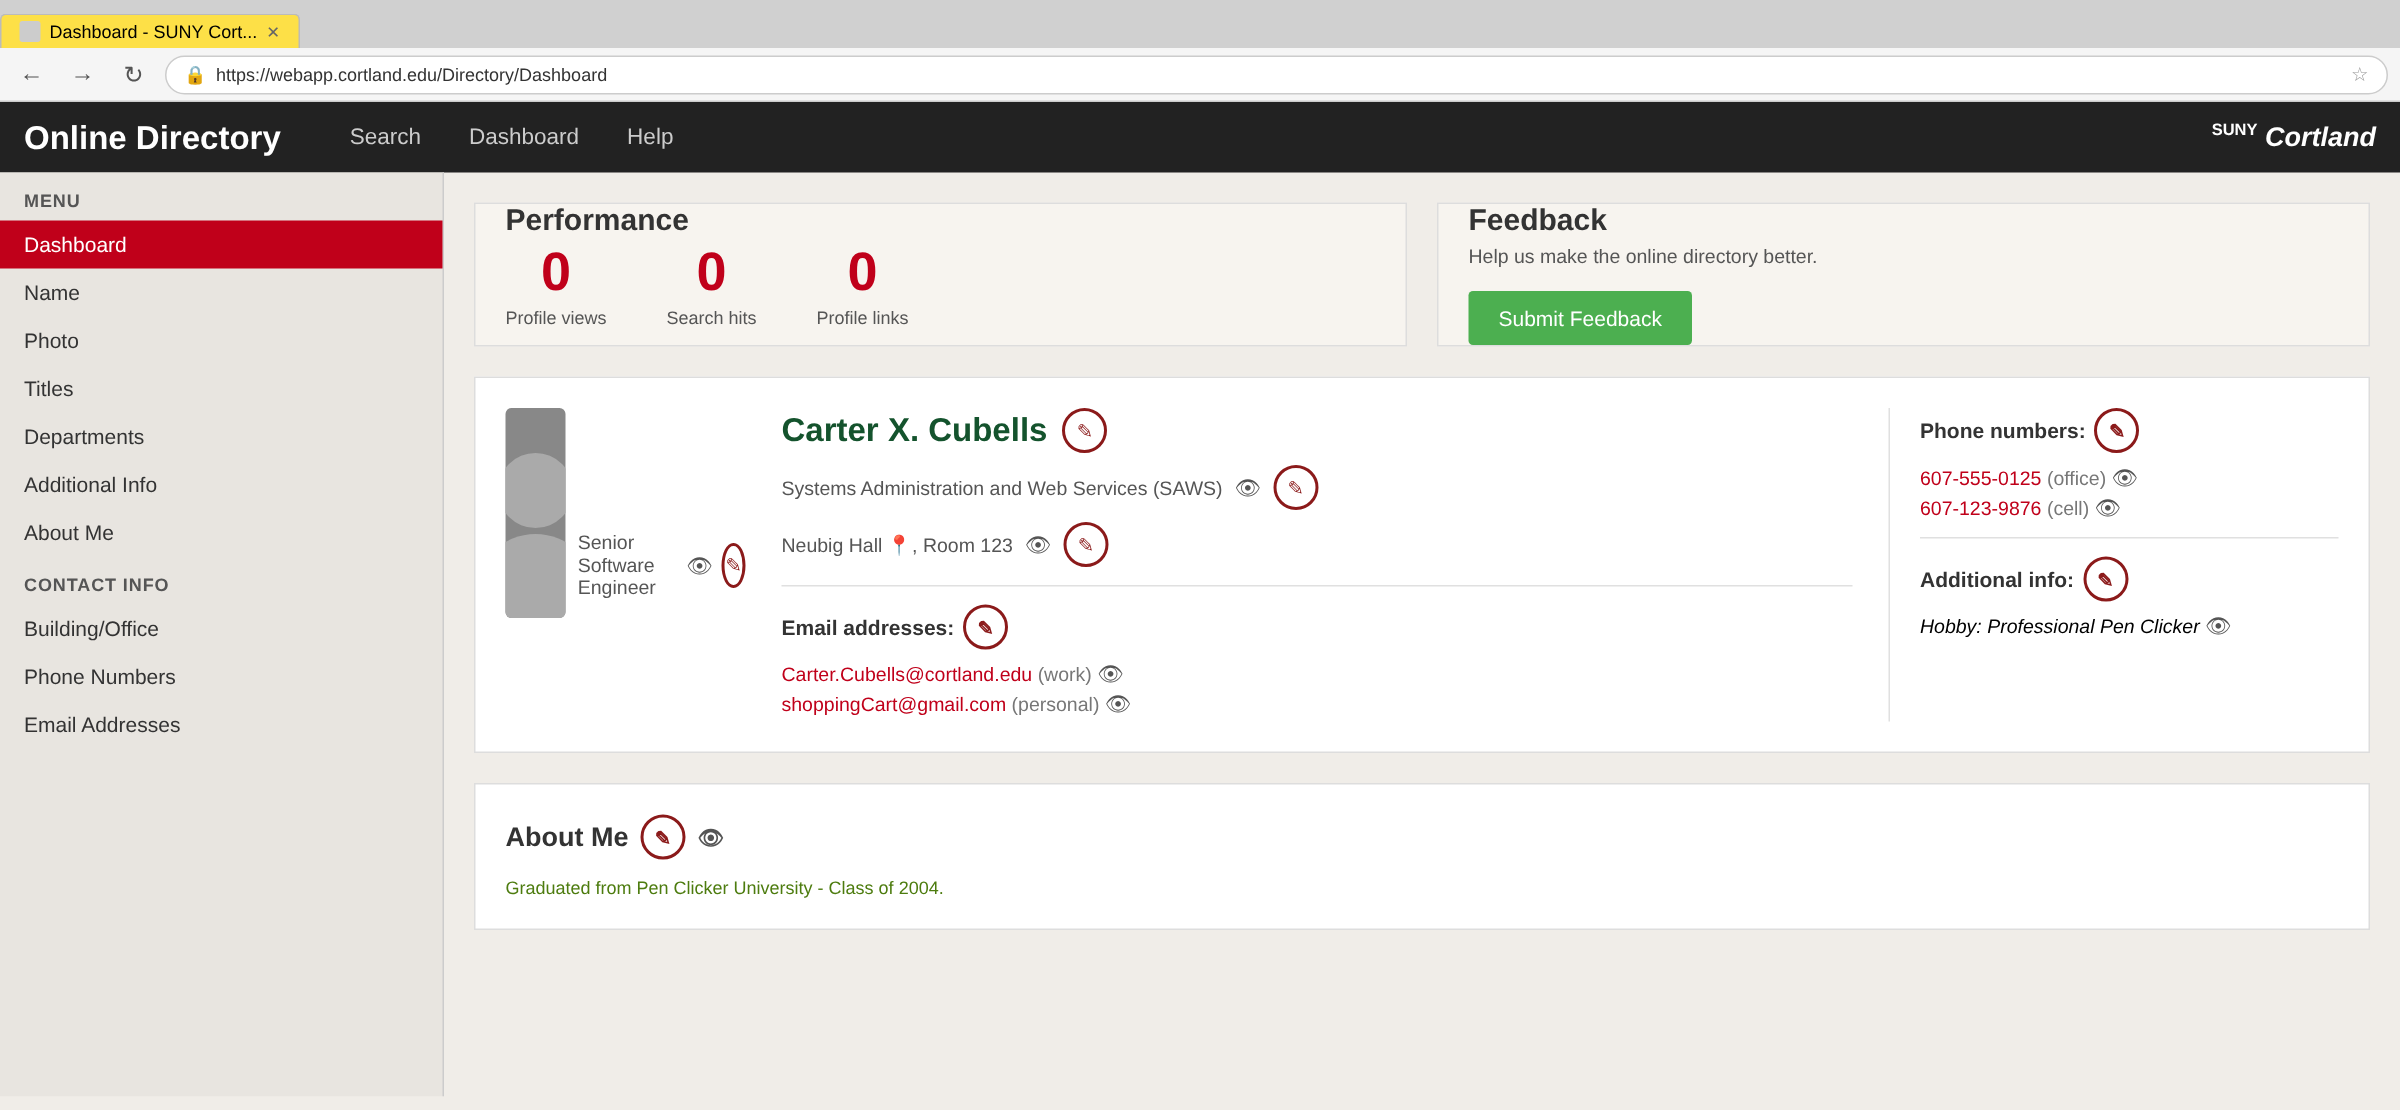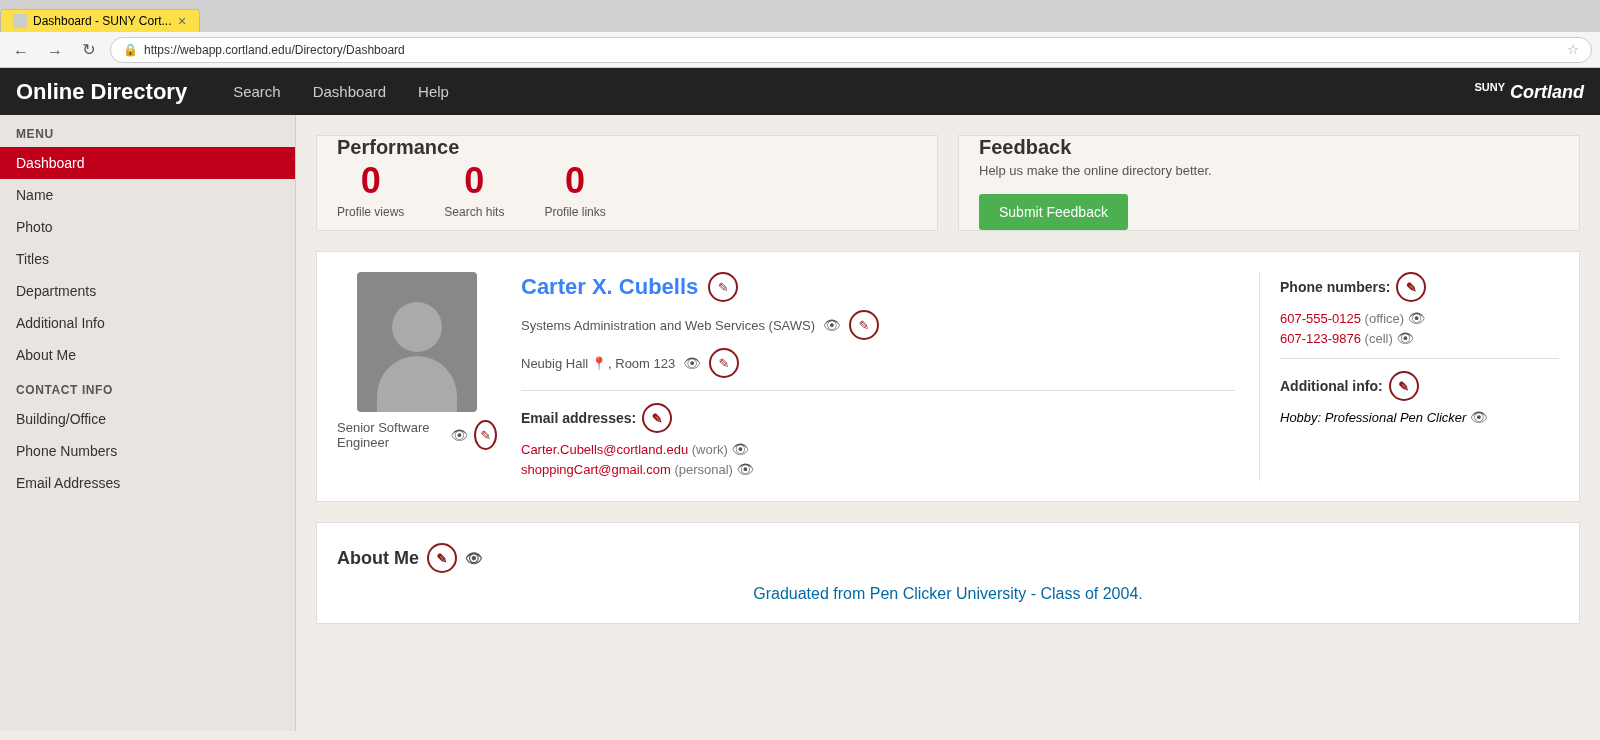--- a/index.html
+++ b/index.html
@@ -237,22 +237,20 @@
     .profile-card {
       background: white;
       border: 1px solid #ddd;
       padding: 20px;
       margin-bottom: 20px;
       display: flex;
       gap: 24px;
     }
     .profile-avatar-section {
       display: flex;
-      flex-direction: column;
-      align-items: center;
       gap: 8px;
       width: 160px;
       flex-shrink: 0;
     }
     .profile-avatar {
       width: 120px;
       height: 140px;
       background: #888;
       border-radius: 4px;
       display: flex;
@@ -291,21 +289,21 @@
     }
     .profile-name-row {
       display: flex;
       align-items: center;
       gap: 10px;
       margin-bottom: 8px;
     }
     .profile-name {
       font-size: 22px;
       font-weight: bold;
-      color: #3b82f6;
+      color: #14532d;
     }
     .profile-detail-row {
       display: flex;
       align-items: center;
       gap: 8px;
       margin-bottom: 8px;
       font-size: 13px;
       color: #555;
     }
 
@@ -359,23 +357,22 @@
     .about-header {
       display: flex;
       align-items: center;
       gap: 8px;
       margin-bottom: 12px;
       font-size: 18px;
       font-weight: bold;
       color: #333;
     }
     .about-text {
-      font-size: 16px;
-      color: #0369a1;
-      text-align: center;
+      font-size: 12px;
+      color: #4d7c0f;
     }
 
     .section-divider {
       border: none;
       border-top: 1px solid #e0e0e0;
       margin: 12px 0;
     }
   </style>
 </head>
 <body>

